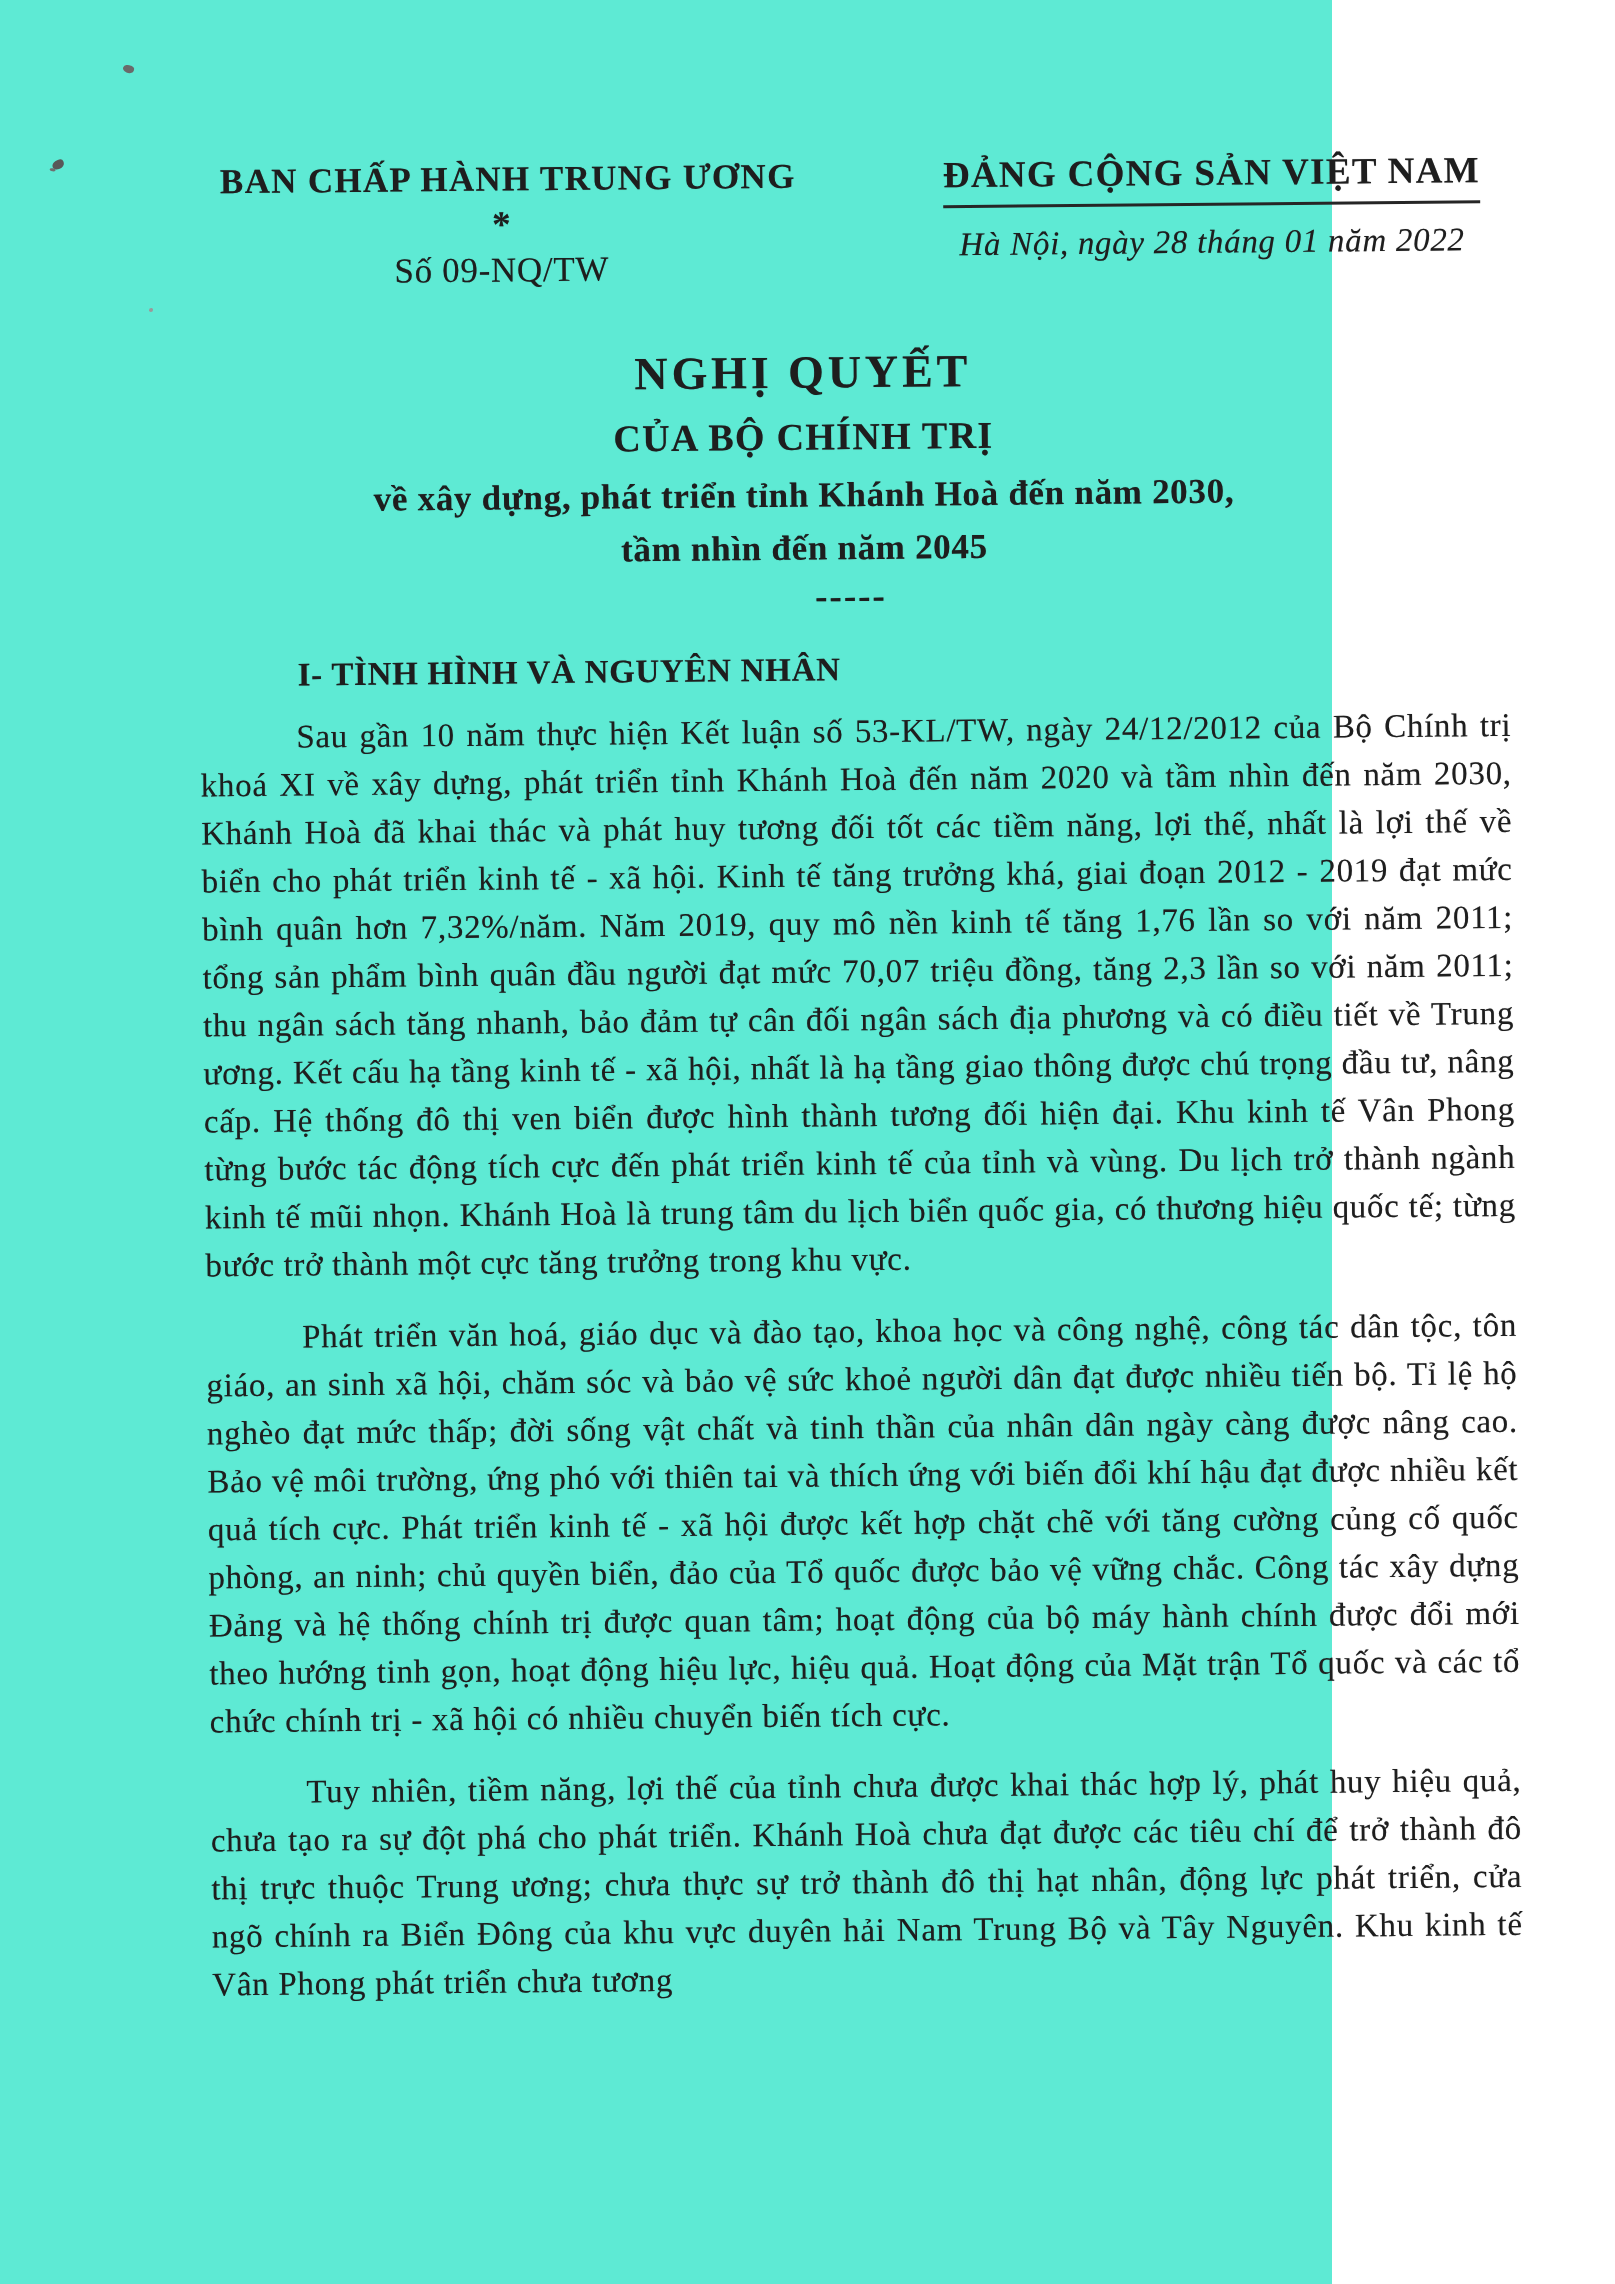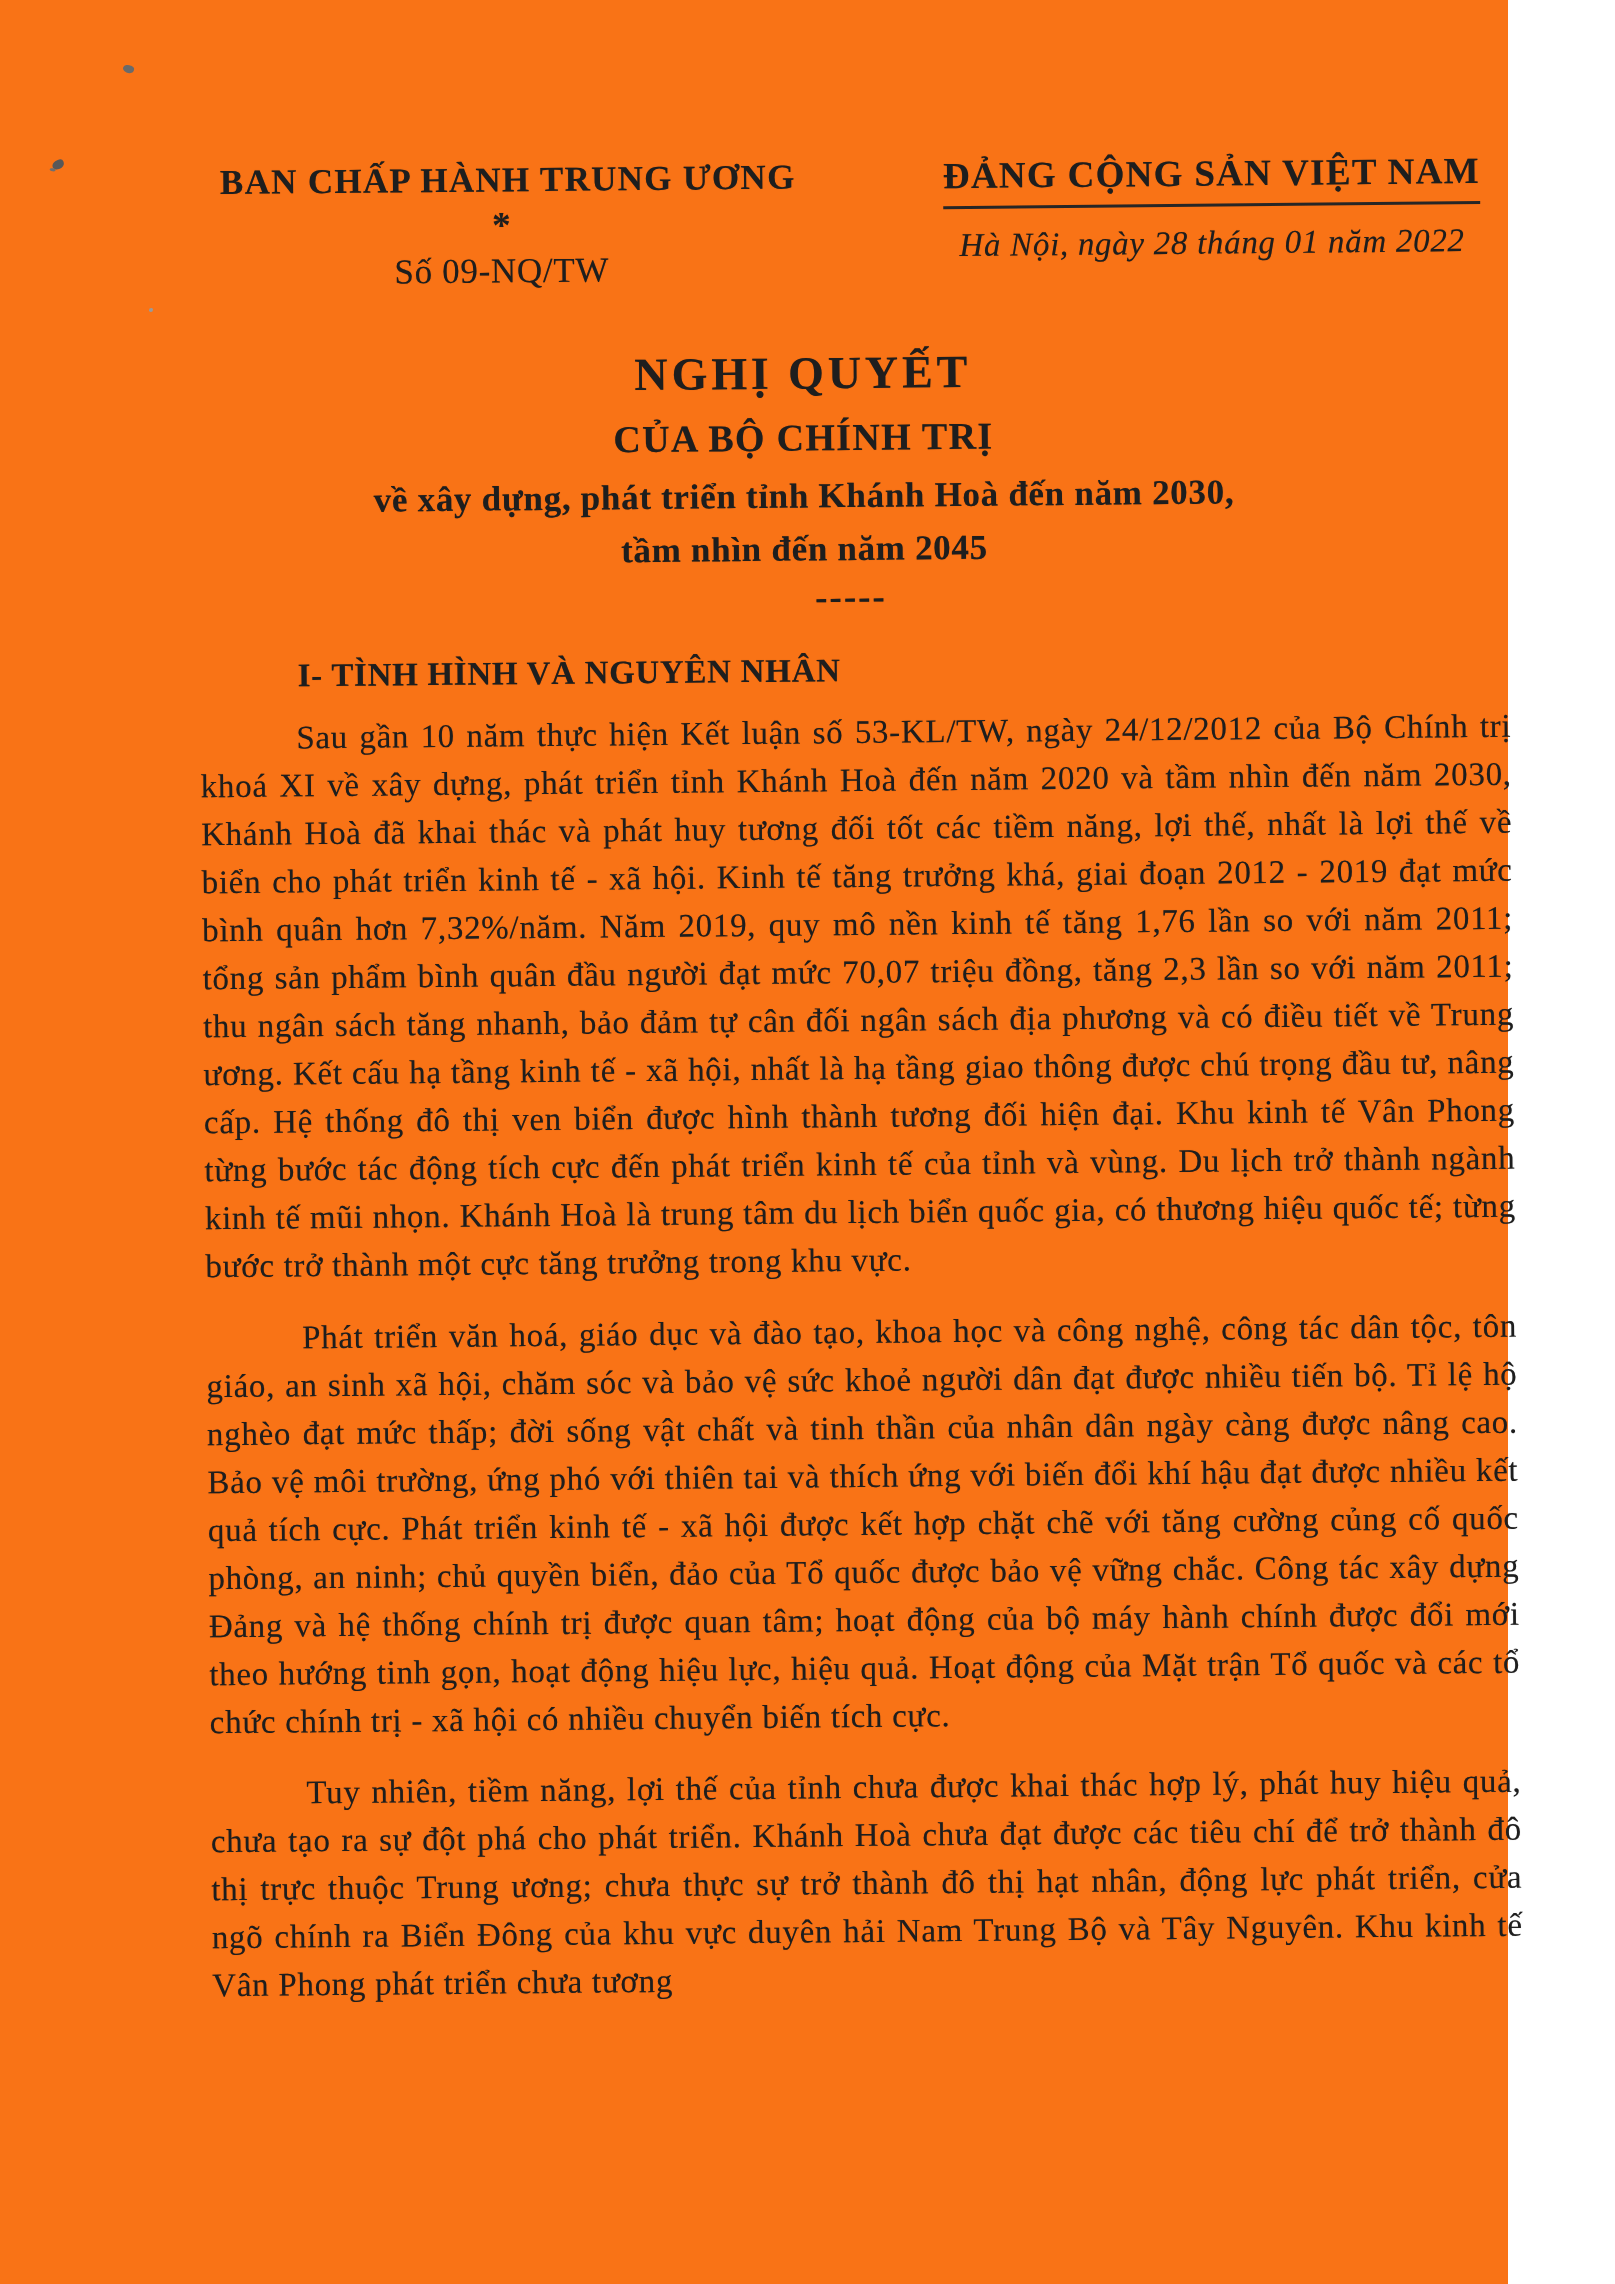--- a/index.html
+++ b/index.html
@@ -6,23 +6,23 @@
 
   html, body {
     width: 1616px;
     height: 2284px;
     background: #ffffff;
     overflow: hidden;
   }
 
   .sheet {
     position: relative;
-    width: 1508px;
+    width: 1332px;
     height: 2284px;
-    background: #f97316;
+    background: #5eead4;
     font-family: "Liberation Serif", "DejaVu Serif", serif;
     color: #1e1e1e;
   }
 
   
   .content {
     position: absolute;
     inset: 0;
     transform: rotate(-0.55deg);
     transform-origin: 50% 40%;

